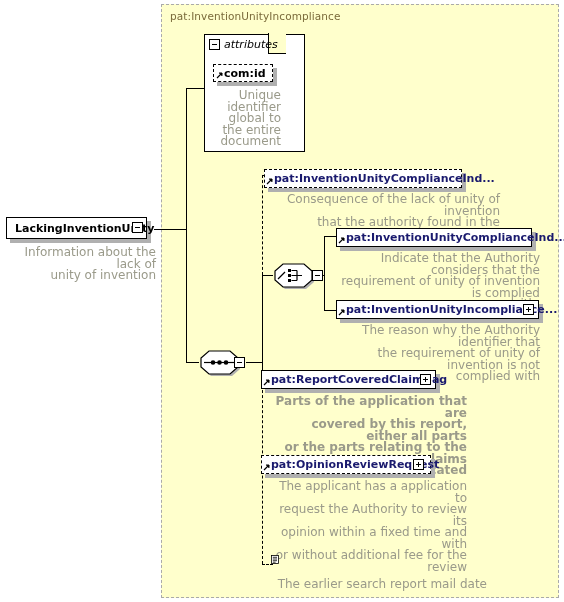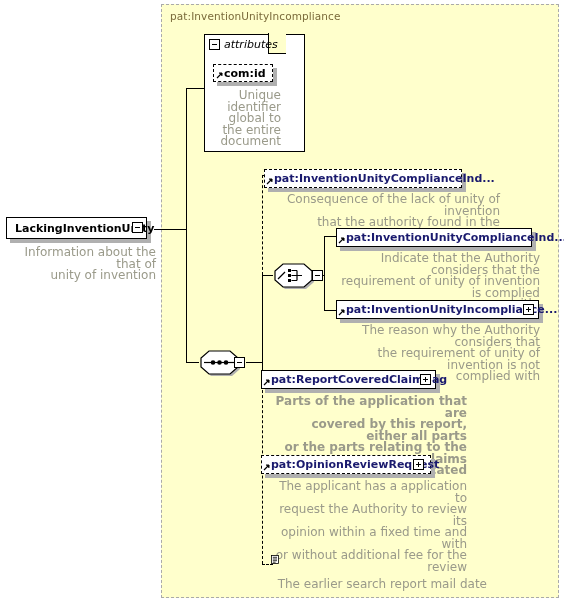--- a/index.html
+++ b/index.html
@@ -169,21 +169,21 @@
   <div class="hline" style="left:324px;top:236px;width:12px;"></div>
   <div class="hline" style="left:324px;top:310px;width:12px;"></div>
 
   <div class="node solid rootname" style="left:6px;top:217px;width:141px;height:22px;">
     <div class="nbox"></div>
     <div class="shadow"></div>
     <div class="shadow-r"></div>
     <div class="label" style="left:9px;top:6px;">LackingInventionUnity</div>
     <div class="pm" style="left:126px;top:5px;"></div>
   </div>
-  <div class="desc" style="left:6px;top:247px;width:150px;">Information about the that of
+  <div class="desc" style="left:6px;top:247px;width:150px;">Information about the lack of
 unity of invention</div>
 
   <div class="attrbox" style="left:204px;top:34px;width:101px;height:118px;">
     <div class="body"></div>
     <div class="notch" style="left:64px;top:-1px;width:18px;height:21px;"></div>
     <div class="pm" style="left:5px;top:5px;"></div>
     <div class="attr-label" style="left:20px;top:4px;">attributes</div>
   </div>
 
   <div class="node dashed" style="left:213px;top:64px;width:60px;height:18px;">
@@ -262,21 +262,21 @@
     <div class="shadow"></div>
     <div class="shadow-r"></div>
     <div class="refarrow" style="left:2px;top:9px;">
       <svg width="7" height="7" viewBox="0 0 7 7">
           <path d="M6 1 L1 6 M6 1 L3 1.2 M6 1 L5.8 4" stroke="#000" stroke-width="1.2" fill="none"></path>
         </svg>
     </div>
     <div class="label" style="left:10px;top:4px;">pat:InventionUnityIncompliance...</div>
     <div class="pm plus" style="left:187px;top:4px;"></div>
   </div>
-  <div class="desc" style="left:340px;top:325px;width:200px;">The reason why the Authority considers that
+  <div class="desc" style="left:340px;top:325px;width:200px;">The reason why the Authority identifier that
 the requirement of unity of invention is not
 complied with</div>
 
   <div class="comp" style="left:198px;top:348px;">
     <svg width="48" height="30" viewBox="0 0 48 30">
       <path d="M13 28 L34 28 L42 21 L42 12 L34 5 L13 5 L5 12 L5 21 Z" fill="#b0b0b0"></path>
       <path d="M11 26 L32 26 L40 19 L40 10 L32 3 L11 3 L3 10 L3 19 Z" fill="#fff" stroke="#000" stroke-width="1.2"></path>
       <path d="M6 14.5 H37" stroke="#000" stroke-width="1.2"></path>
       <circle cx="15" cy="14.5" r="2.3" fill="#000"></circle>
       <circle cx="21.5" cy="14.5" r="2.3" fill="#000"></circle>

